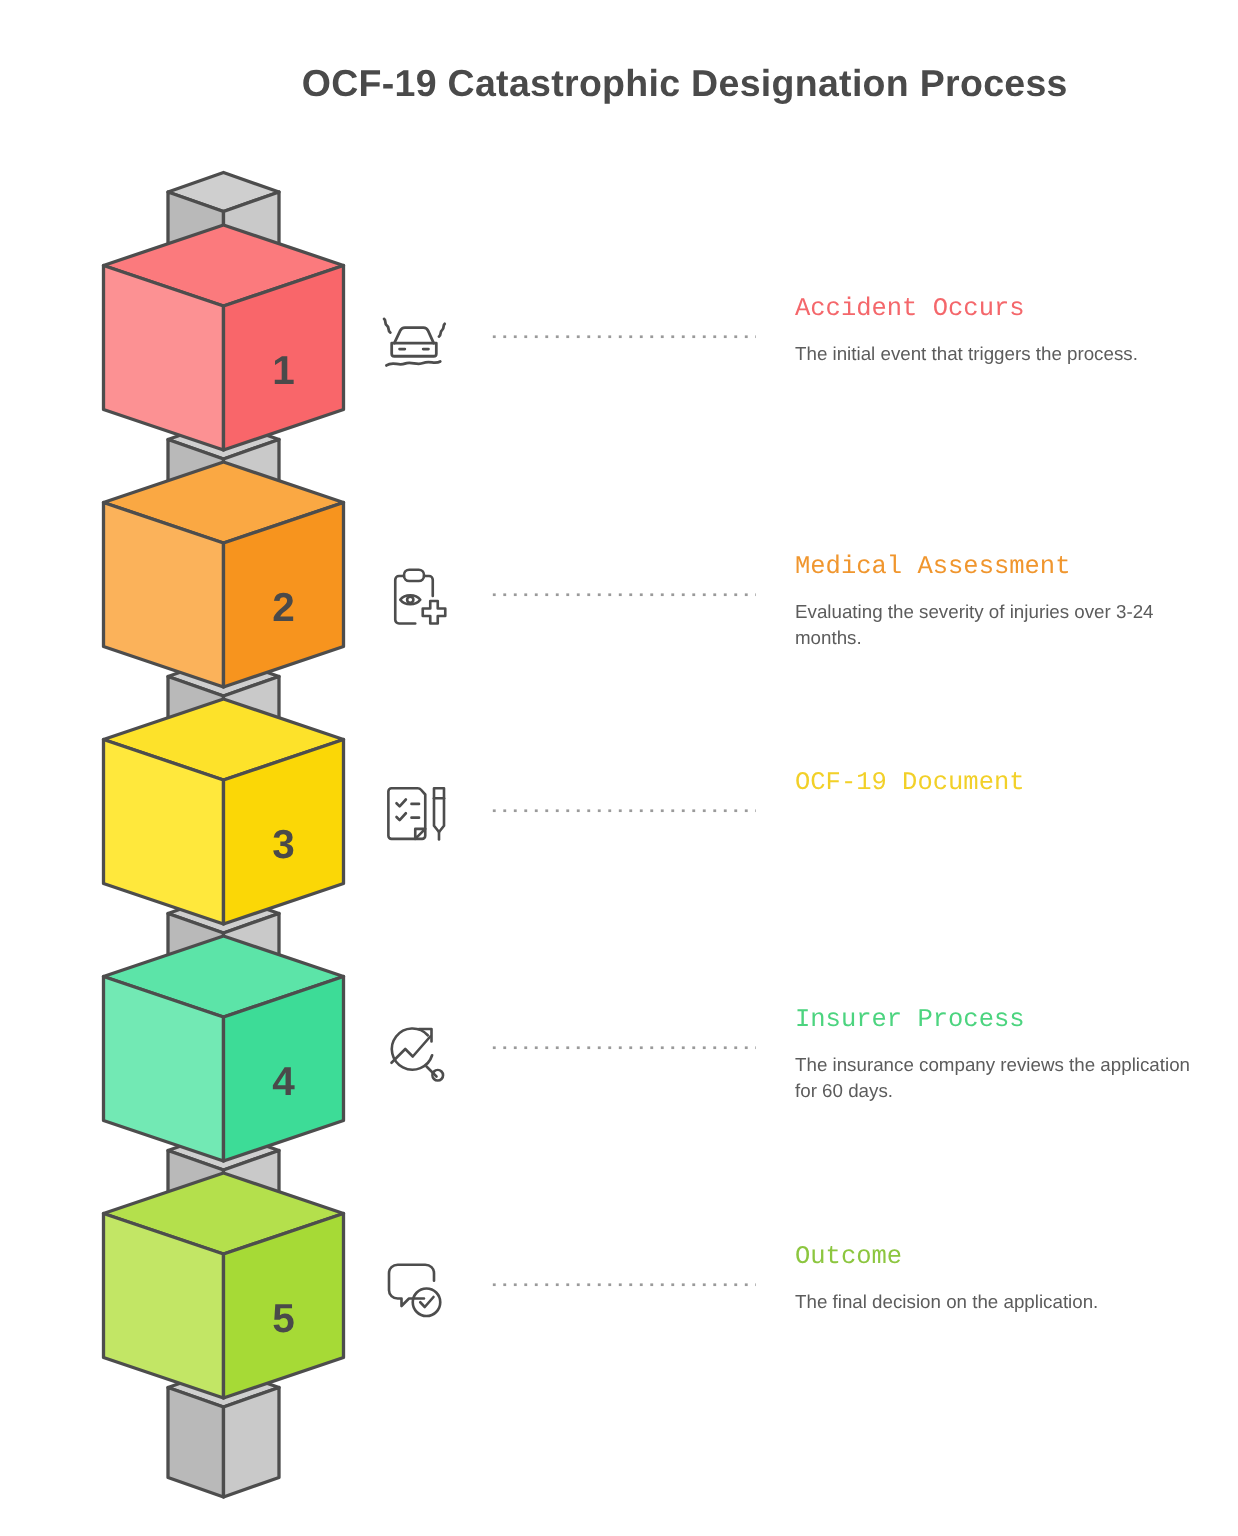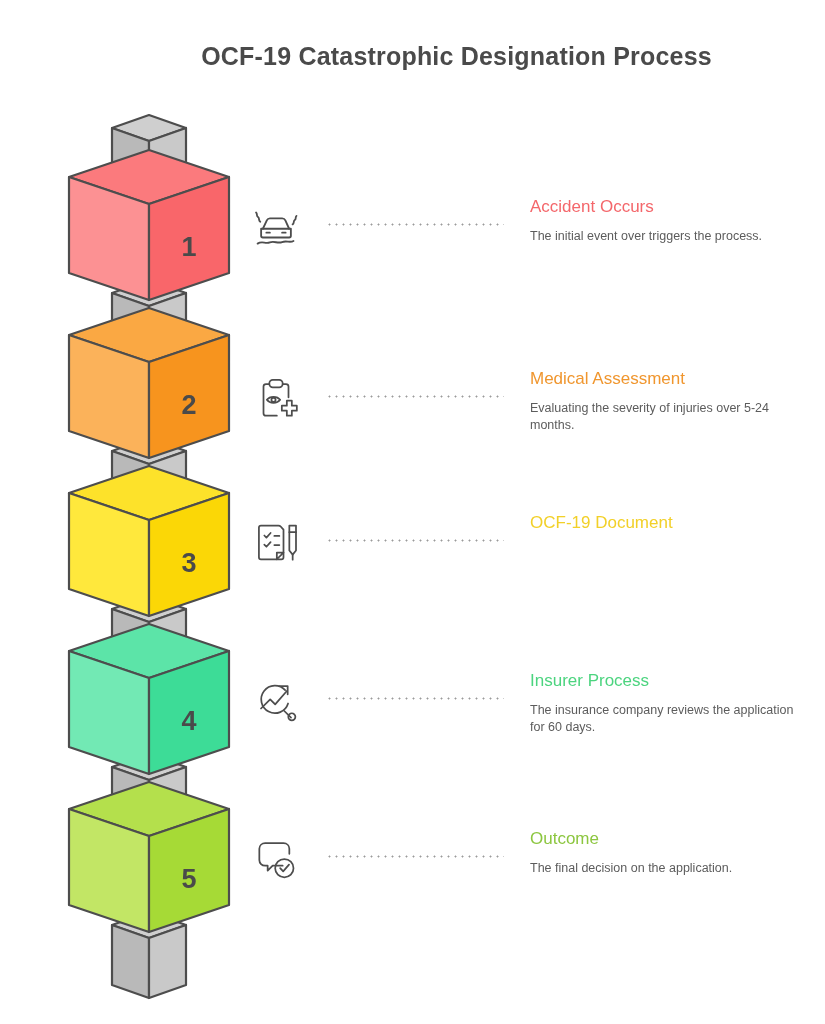--- a/index.html
+++ b/index.html
@@ -66,20 +66,21 @@
     background-image: radial-gradient(circle, #9a9a9a 0.9px, rgba(0,0,0,0) 1.1px);
     background-size: 7px 3px;
     background-repeat: repeat-x;
   }
   .step-text { position: absolute; left: 290px; top: 0px; width: 270px; }
   .step-title {
     font-size: 17px;
     font-weight: normal;
     line-height: 22px;
     margin-bottom: 10px;
+    font-family: Liberation Mono, monospace;
   }
   .step-desc {
     font-size: 12.5px;
     line-height: 17px;
     color: #5c5c5c;
   }
 </style>
 </head>
 <body>
 
@@ -181,38 +182,38 @@
       <path d="M21 34.5 h4"></path>
             <path d="M39 34.5 h4"></path>
       <path d="M14 22 c-2.5 -1.6 -0.3 -3.7 -2.6 -5.3 c-2.3 -1.6 -0.2 -3.6 -2.2 -5.2"></path>
       <path d="M51 25 c2.3 -1.5 0.3 -3.4 2.4 -4.9 c2.1 -1.5 0.2 -3.3 2 -4.8"></path>
       <path d="M11 47 c5 -3.4 9 0.6 14 -1.4 c5 -2 9 1.6 14 -0.4 c5 -2 9 1.2 13 -1.2"></path>
     </svg>
         </div>
         <div class="dots"></div>
         <div class="step-text">
           <div class="step-title" style="color: rgb(244, 103, 107);">Accident Occurs</div>
-          <div class="step-desc">The initial event over triggers the process.</div>
+          <div class="step-desc">The initial event that triggers the process.</div>
         </div>
       </div>
       <div class="step-row" style="top: 368px;">
         <div class="icon-box">
     <svg viewBox="0 0 64 60" width="54" height="50" fill="none" stroke="#4d4d4d" stroke-width="2.1" stroke-linecap="round" stroke-linejoin="round">
       <path d="M40 12 h4 c1.7 0 3 1.3 3 3 v13"></path>
       <path d="M24 12 h-4 c-1.7 0 -3 1.3 -3 3 v32 c0 1.7 1.3 3 3 3 h13"></path>
       <rect x="24" y="7" width="16" height="9" rx="4.2"></rect>
       <path d="M21 31 c3.6 -4.8 12.4 -4.8 16 0 c-3.6 4.8 -12.4 4.8 -16 0 z"></path>
       <circle cx="29" cy="31" r="2.5"></circle>
       <path d="M45 32 h6 v6 h6 v6 h-6 v6 h-6 v-6 h-6 v-6 h6 z"></path>
     </svg>
         </div>
         <div class="dots"></div>
         <div class="step-text">
           <div class="step-title" style="color: rgb(240, 150, 46);">Medical Assessment</div>
-          <div class="step-desc">Evaluating the severity of injuries over 5-24 months.</div>
+          <div class="step-desc">Evaluating the severity of injuries over 3-24 months.</div>
         </div>
       </div>
       <div class="step-row" style="top: 512px;">
         <div class="icon-box">
     <svg viewBox="0 0 64 60" width="54" height="50" fill="none" stroke="#4d4d4d" stroke-width="2.1" stroke-linecap="round" stroke-linejoin="round">
       <path d="M14 9 h21 c1 0 2 0.5 2.6 1.2 L41 14 v33 c0 1.4 -1.1 2.5 -2.5 2.5 H14 c-1.4 0 -2.5 -1.1 -2.5 -2.5 V11.5 C11.5 10.1 12.6 9 14 9 z"></path>
       <path d="M33 49.5 l8 -8 h-8 z" fill="#ffffff"></path>
       <path d="M18 21 l2.5 2.5 l5 -5.5"></path>
       <path d="M30 21.5 h6"></path>
       <path d="M18 32 l2.5 2.5 l5 -5.5"></path>

